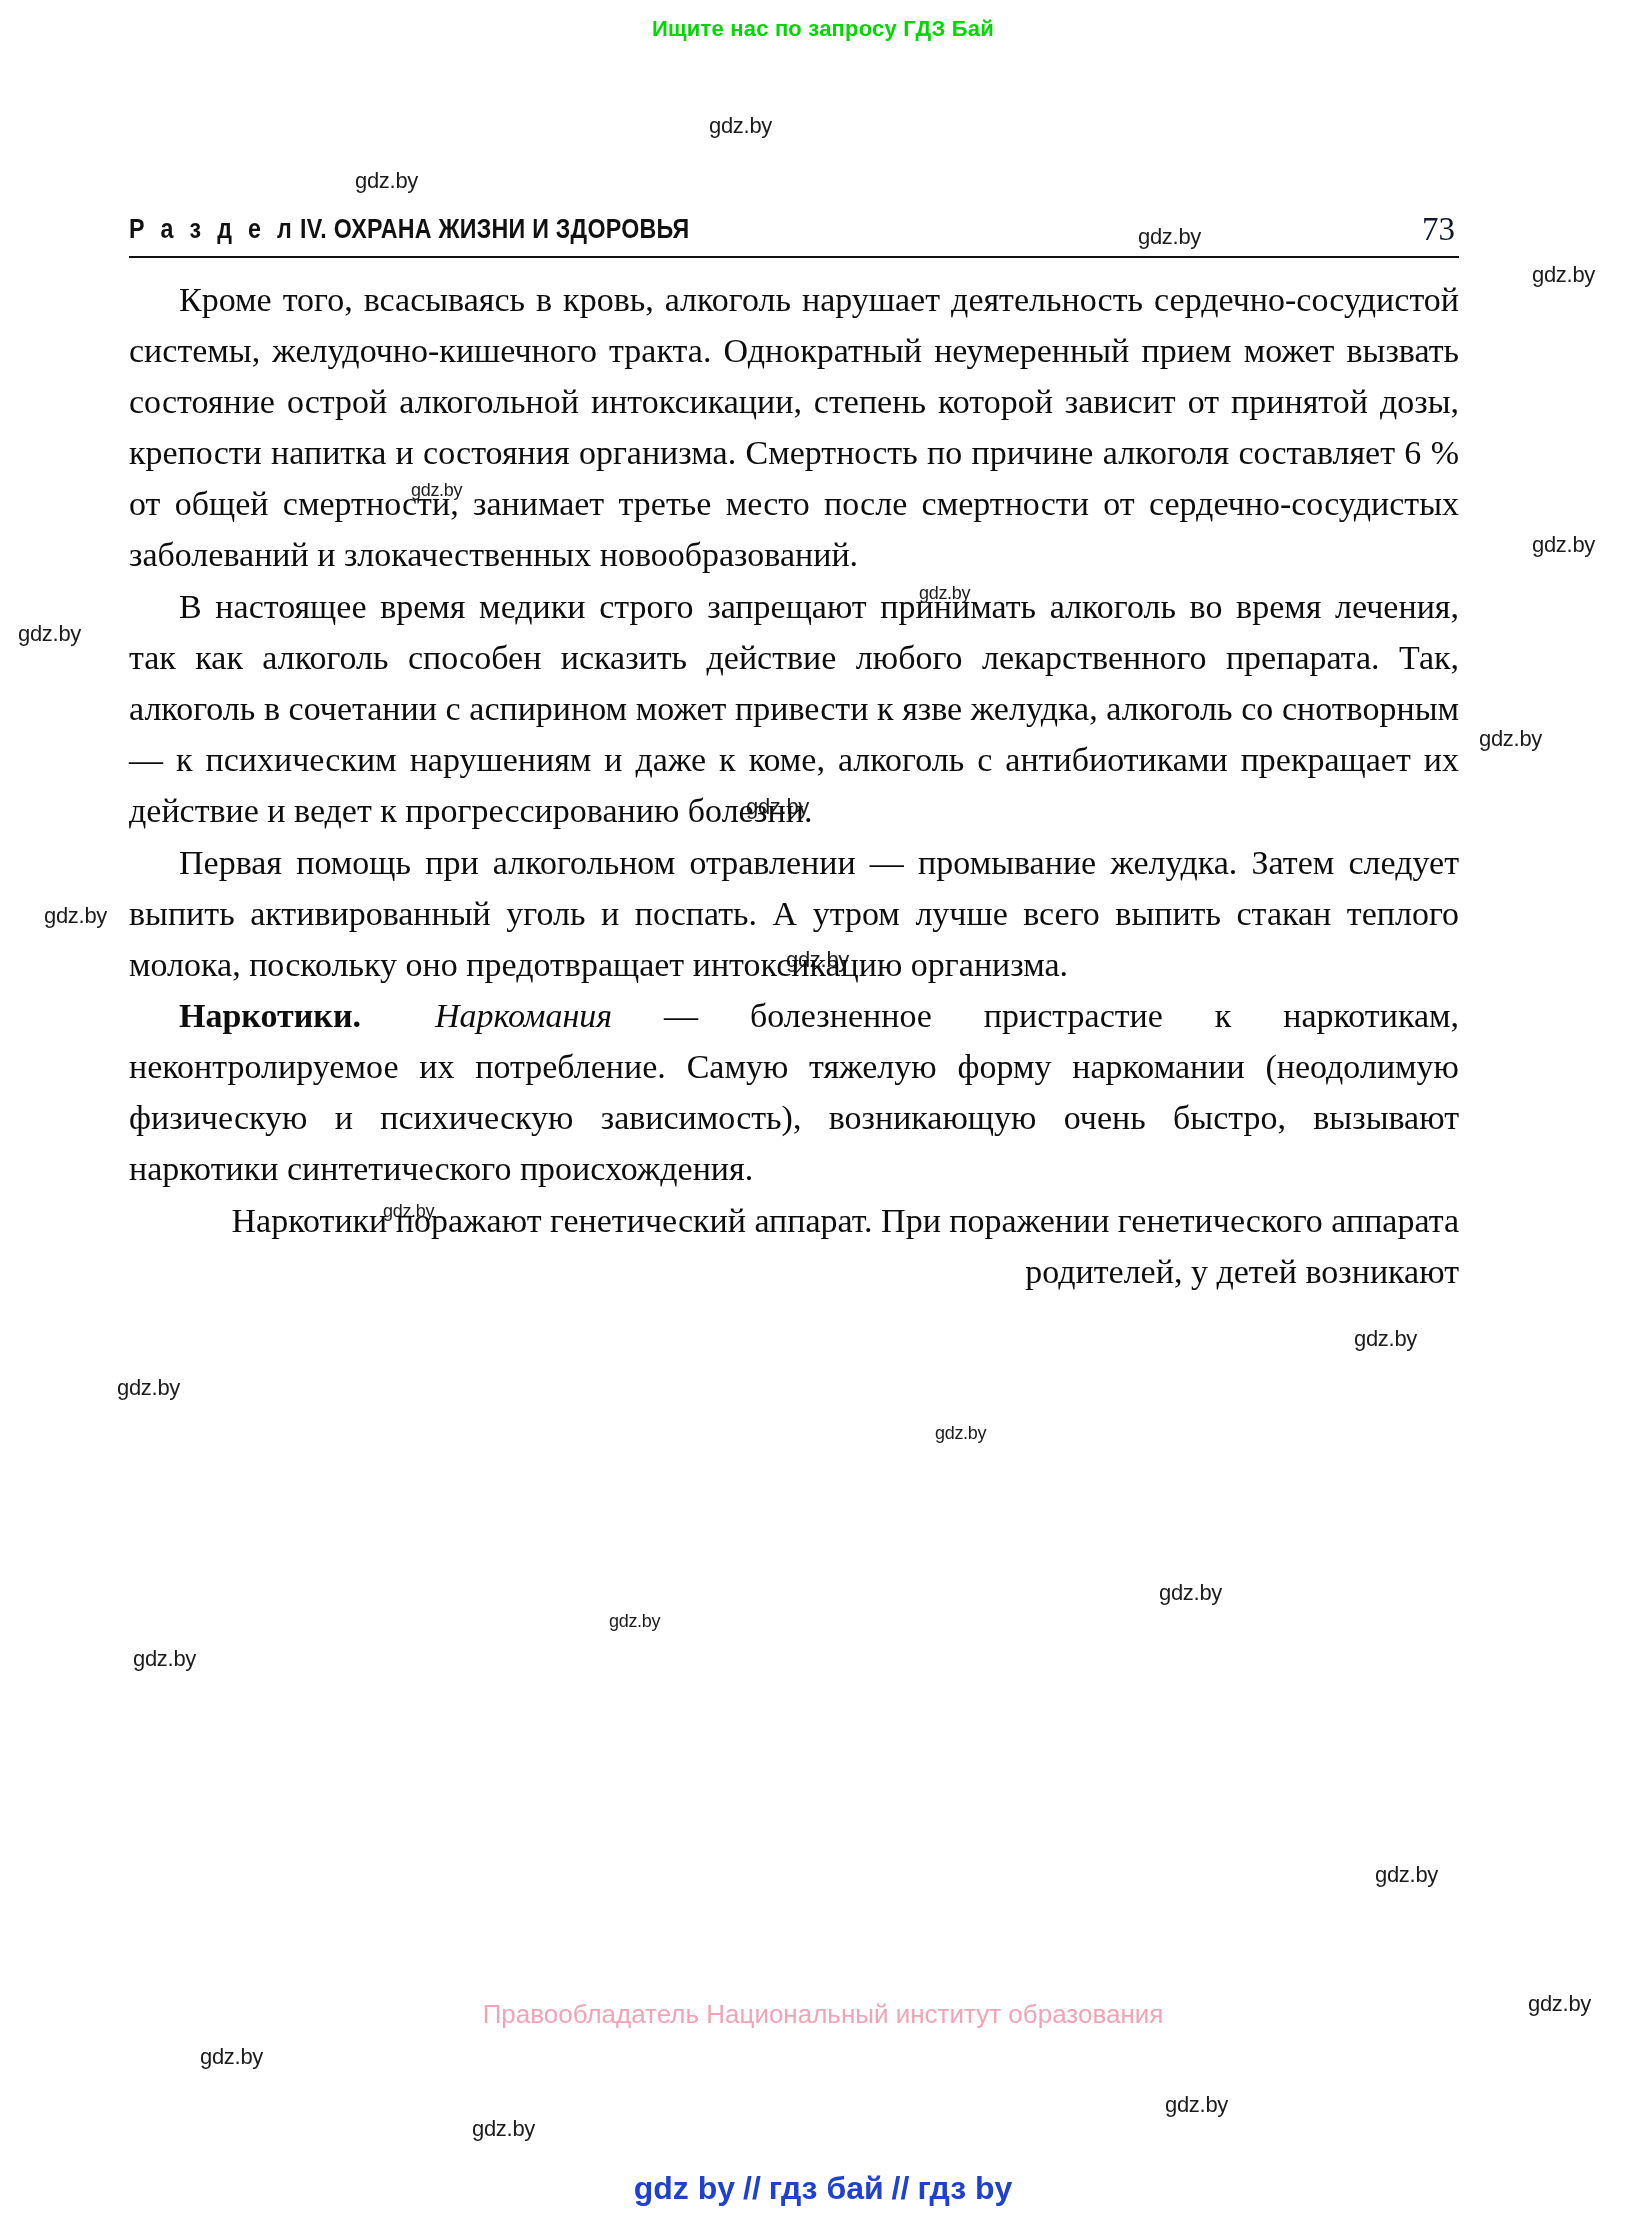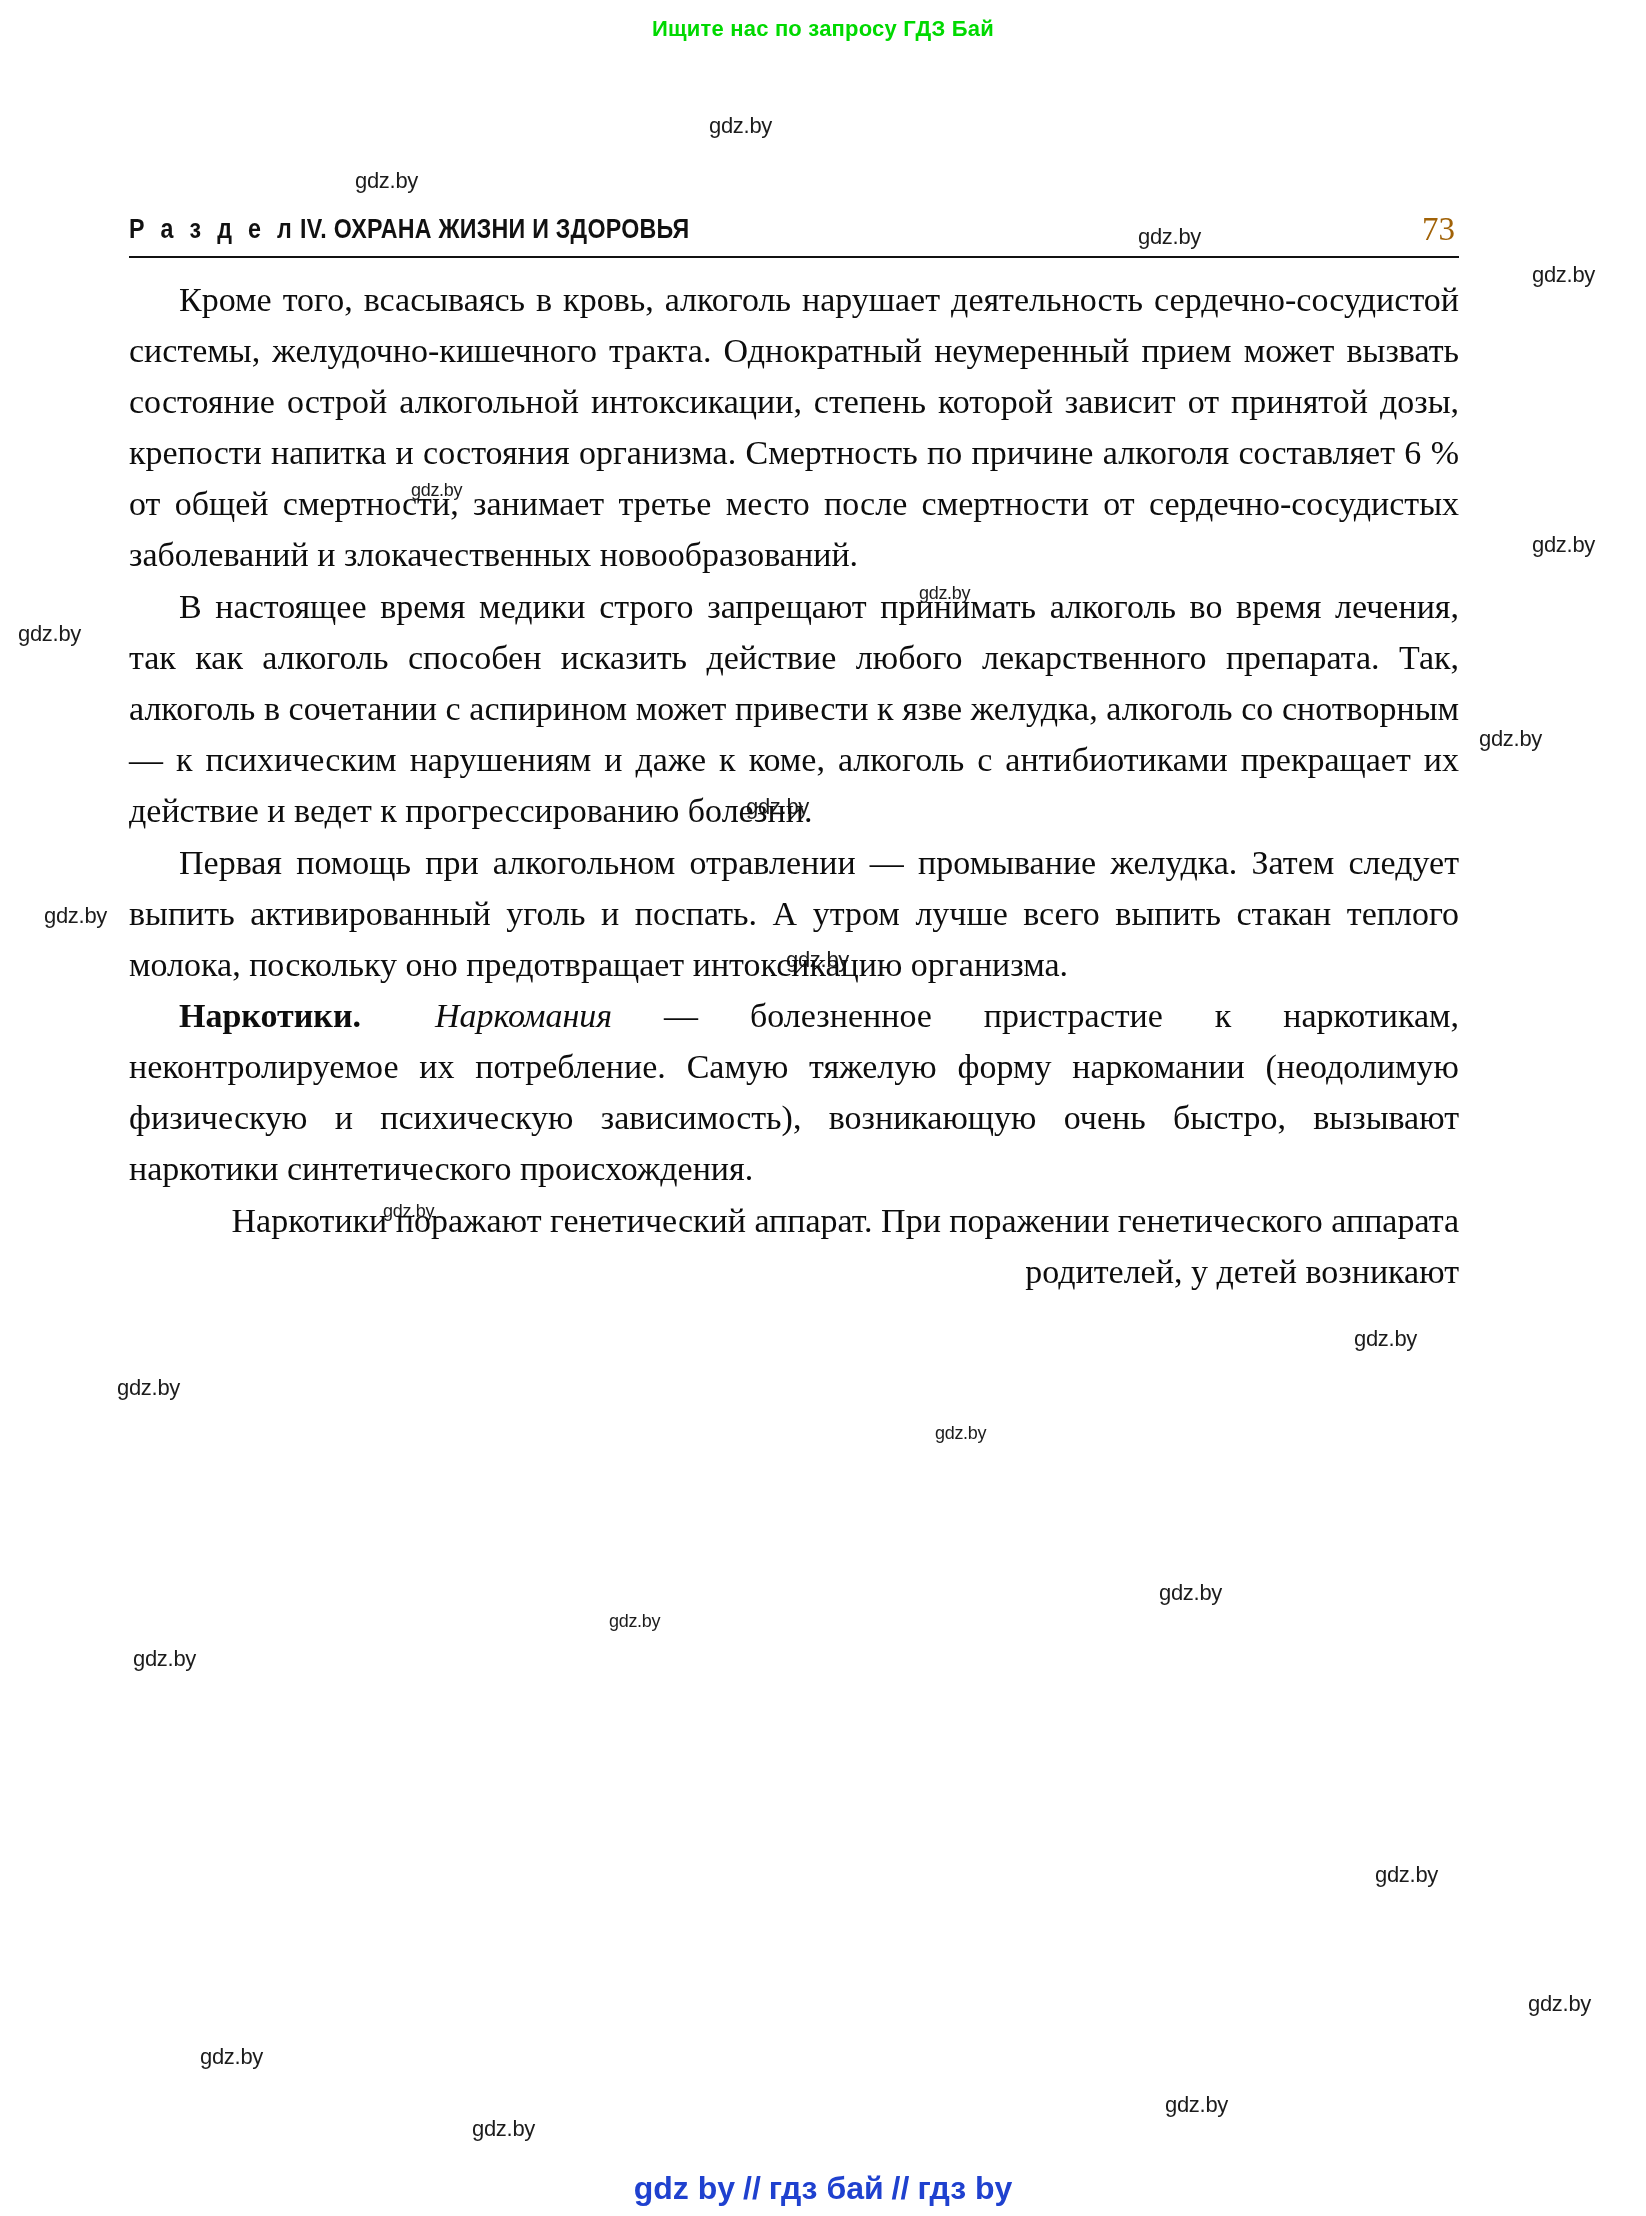--- a/index.html
+++ b/index.html
@@ -56,21 +56,21 @@
     letter-spacing: 5.6px;
   }
   .header-title .section-rest {
     letter-spacing: 0.3px;
     margin-left: 4px;
   }
   .page-number {
     font-family: "Liberation Serif", "DejaVu Serif", serif;
     font-size: 33px;
     font-weight: 400;
-    color: #a16207;
+    color: #0f172a;
   }
   .header-rule {
     position: absolute;
     left: 129px;
     top: 256px;
     width: 1330px;
     height: 2.4px;
     background: #111111;
   }
 
@@ -184,19 +184,20 @@
   <div class="header-rule"></div>
 
   <div class="body-text">
     <p>Кроме того, всасываясь в кровь, алкоголь нарушает деятельность сердечно-сосудистой системы, желудочно-кишечного тракта. Однократный неумеренный прием может вызвать состояние острой алкогольной интоксикации, степень которой зависит от принятой дозы, крепости напитка и состояния организма. Смертность по причине алкоголя составляет 6 % от общей смертности, занимает третье место после смертности от сердечно-сосудистых заболеваний и злокачественных новообразований.</p>
     <p>В настоящее время медики строго запрещают принимать алкоголь во время лечения, так как алкоголь способен исказить действие любого лекарственного препарата. Так, алкоголь в сочетании с аспирином может привести к язве желудка, алкоголь со снотворным — к психическим нарушениям и даже к коме, алкоголь с антибиотиками прекращает их действие и ведет к прогрессированию болезни.</p>
     <p>Первая помощь при алкогольном отравлении — промывание желудка. Затем следует выпить активированный уголь и поспать. А утром лучше всего выпить стакан теплого молока, поскольку оно предотвращает интоксикацию организма.</p>
     <p><b>Наркотики.</b> <i>Наркомания</i><span> — болезненное пристрастие к наркотикам, неконтролируемое их потребление. Самую тяжелую форму наркомании (неодолимую физическую и психическую зависимость), возникающую очень быстро, вызывают наркотики синтетического происхождения.</span></p>
     <p>Наркотики поражают генетический аппарат. При поражении генетического аппарата родителей, у детей возникают</p>
   </div>
 
+  <div class="copyright">Правообладатель Национальный институт образования</div>
 
   <div class="footer-strip">
     <span>gdz by</span><span class="sep">//</span><span>гдз бай</span><span class="sep">//</span><span>гдз by</span>
   </div>
 
 </div>
 
 
 </body></html>

